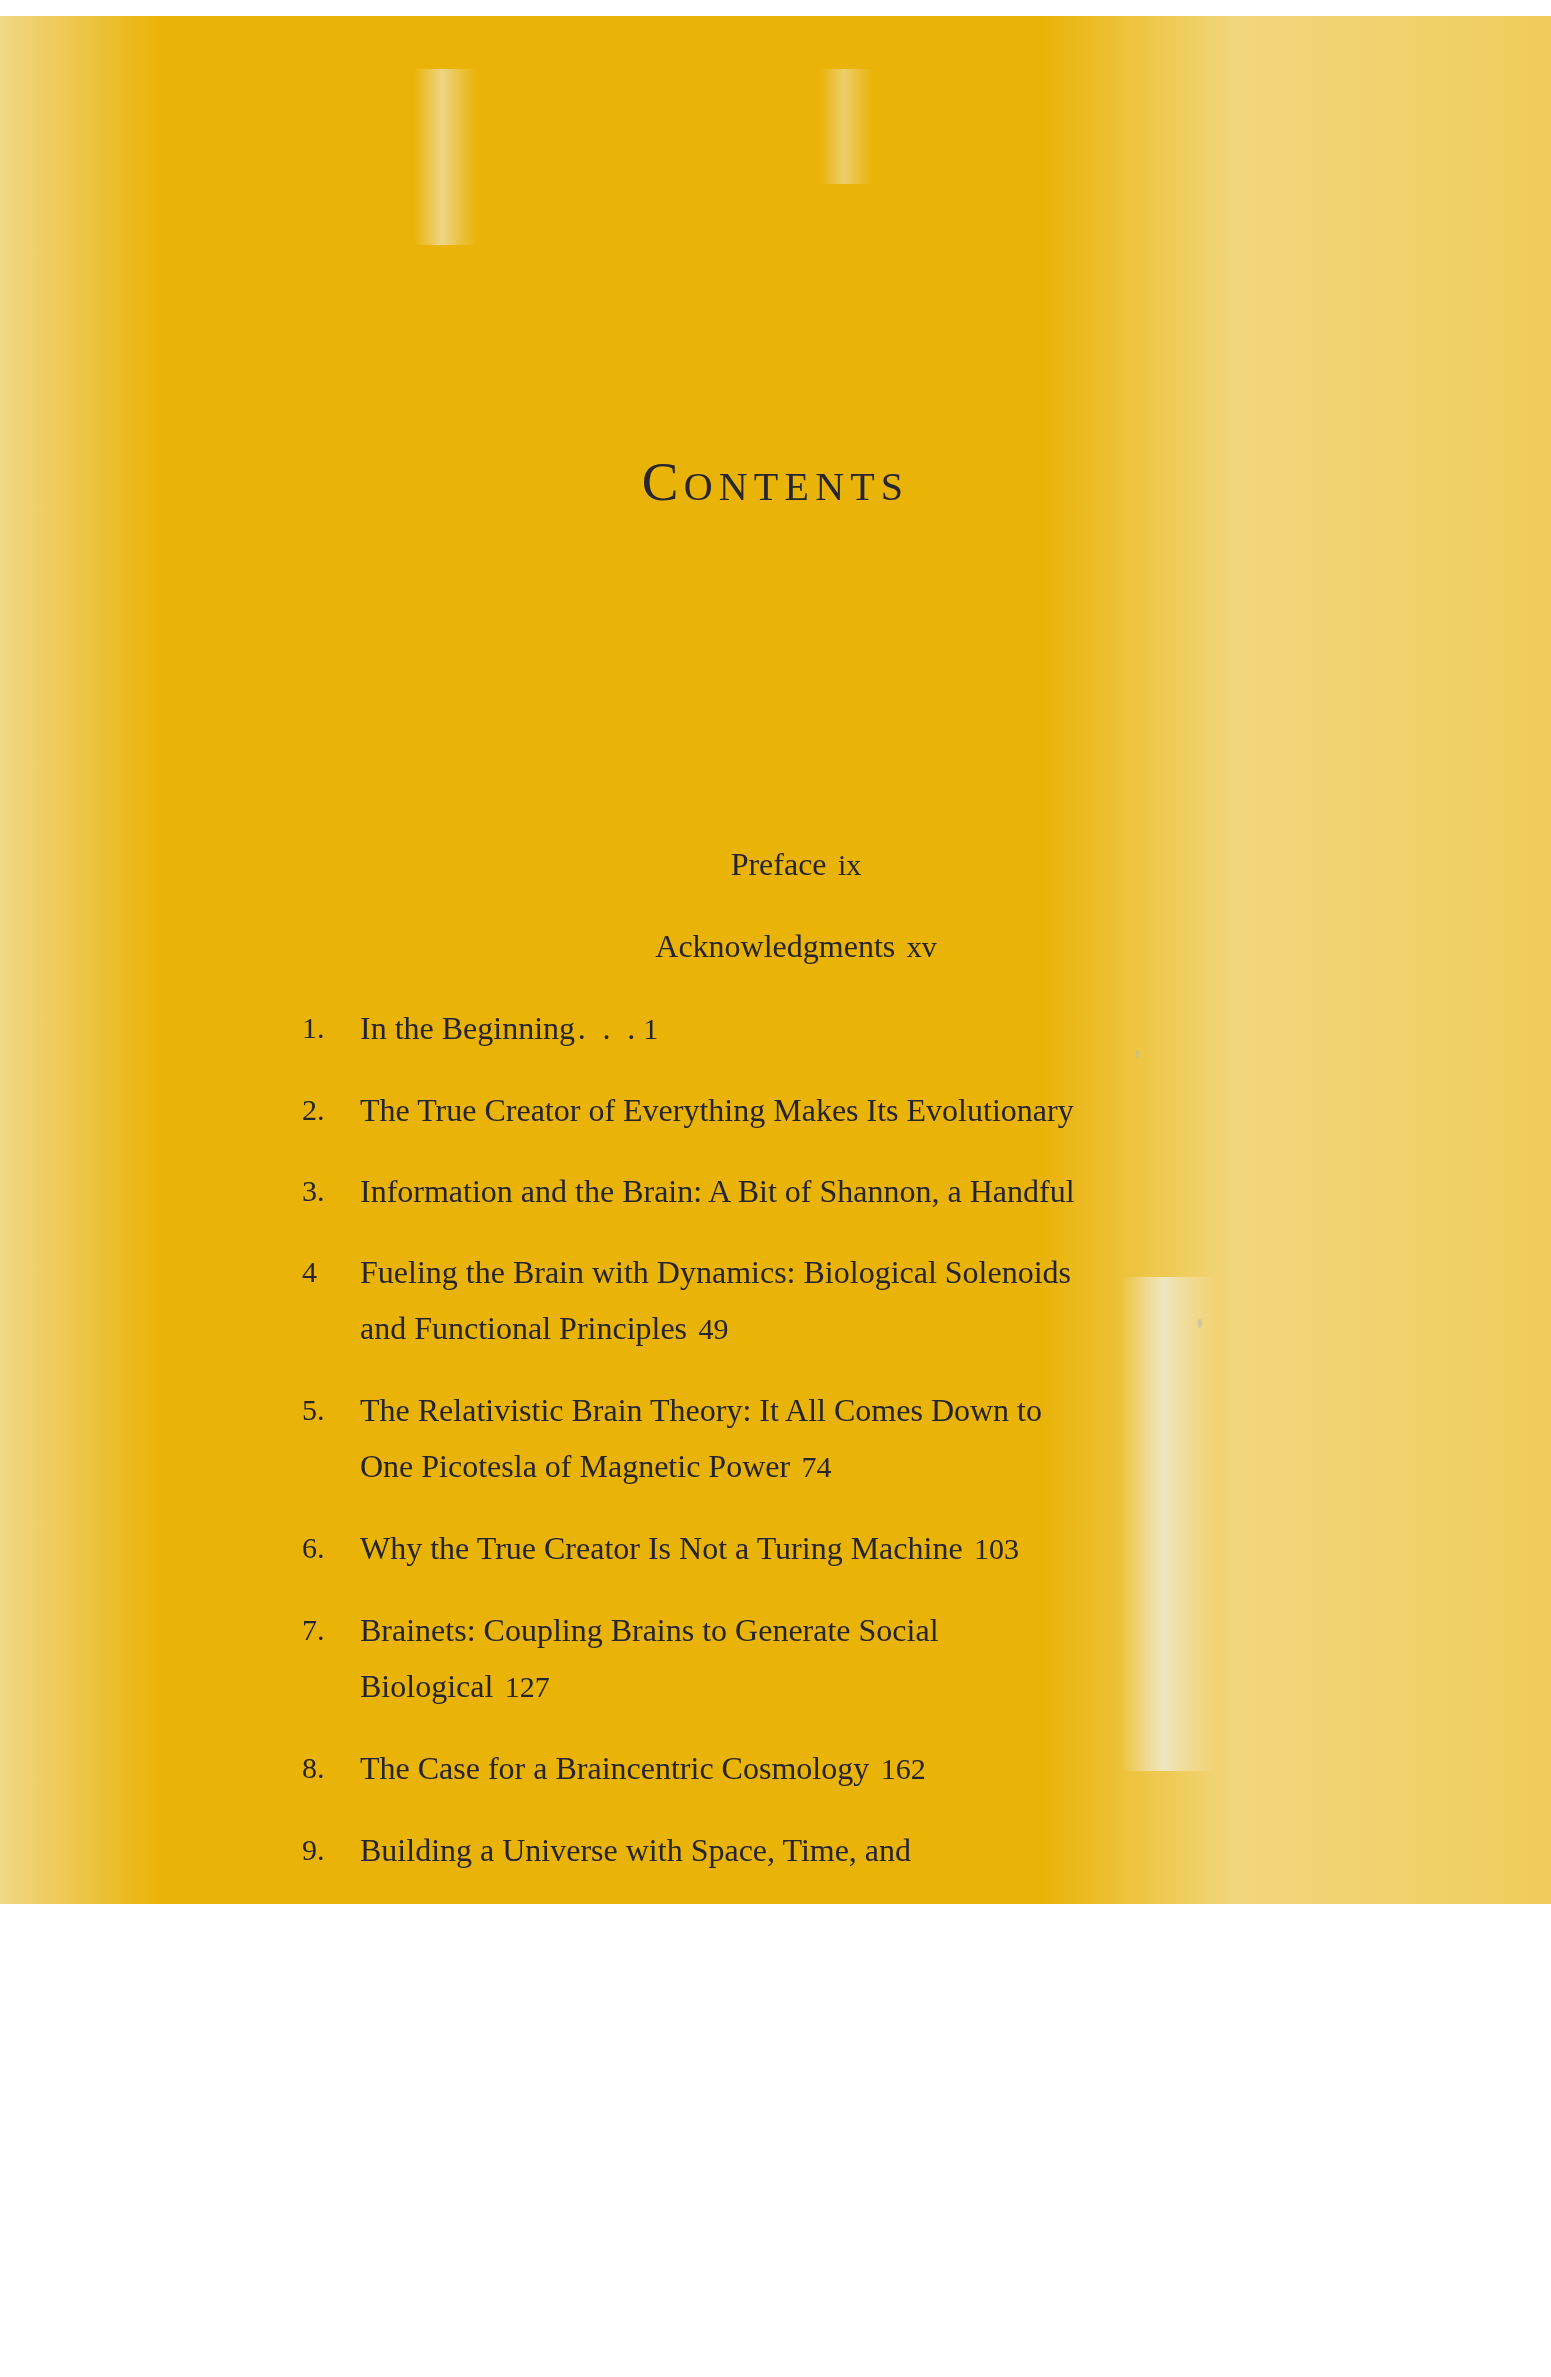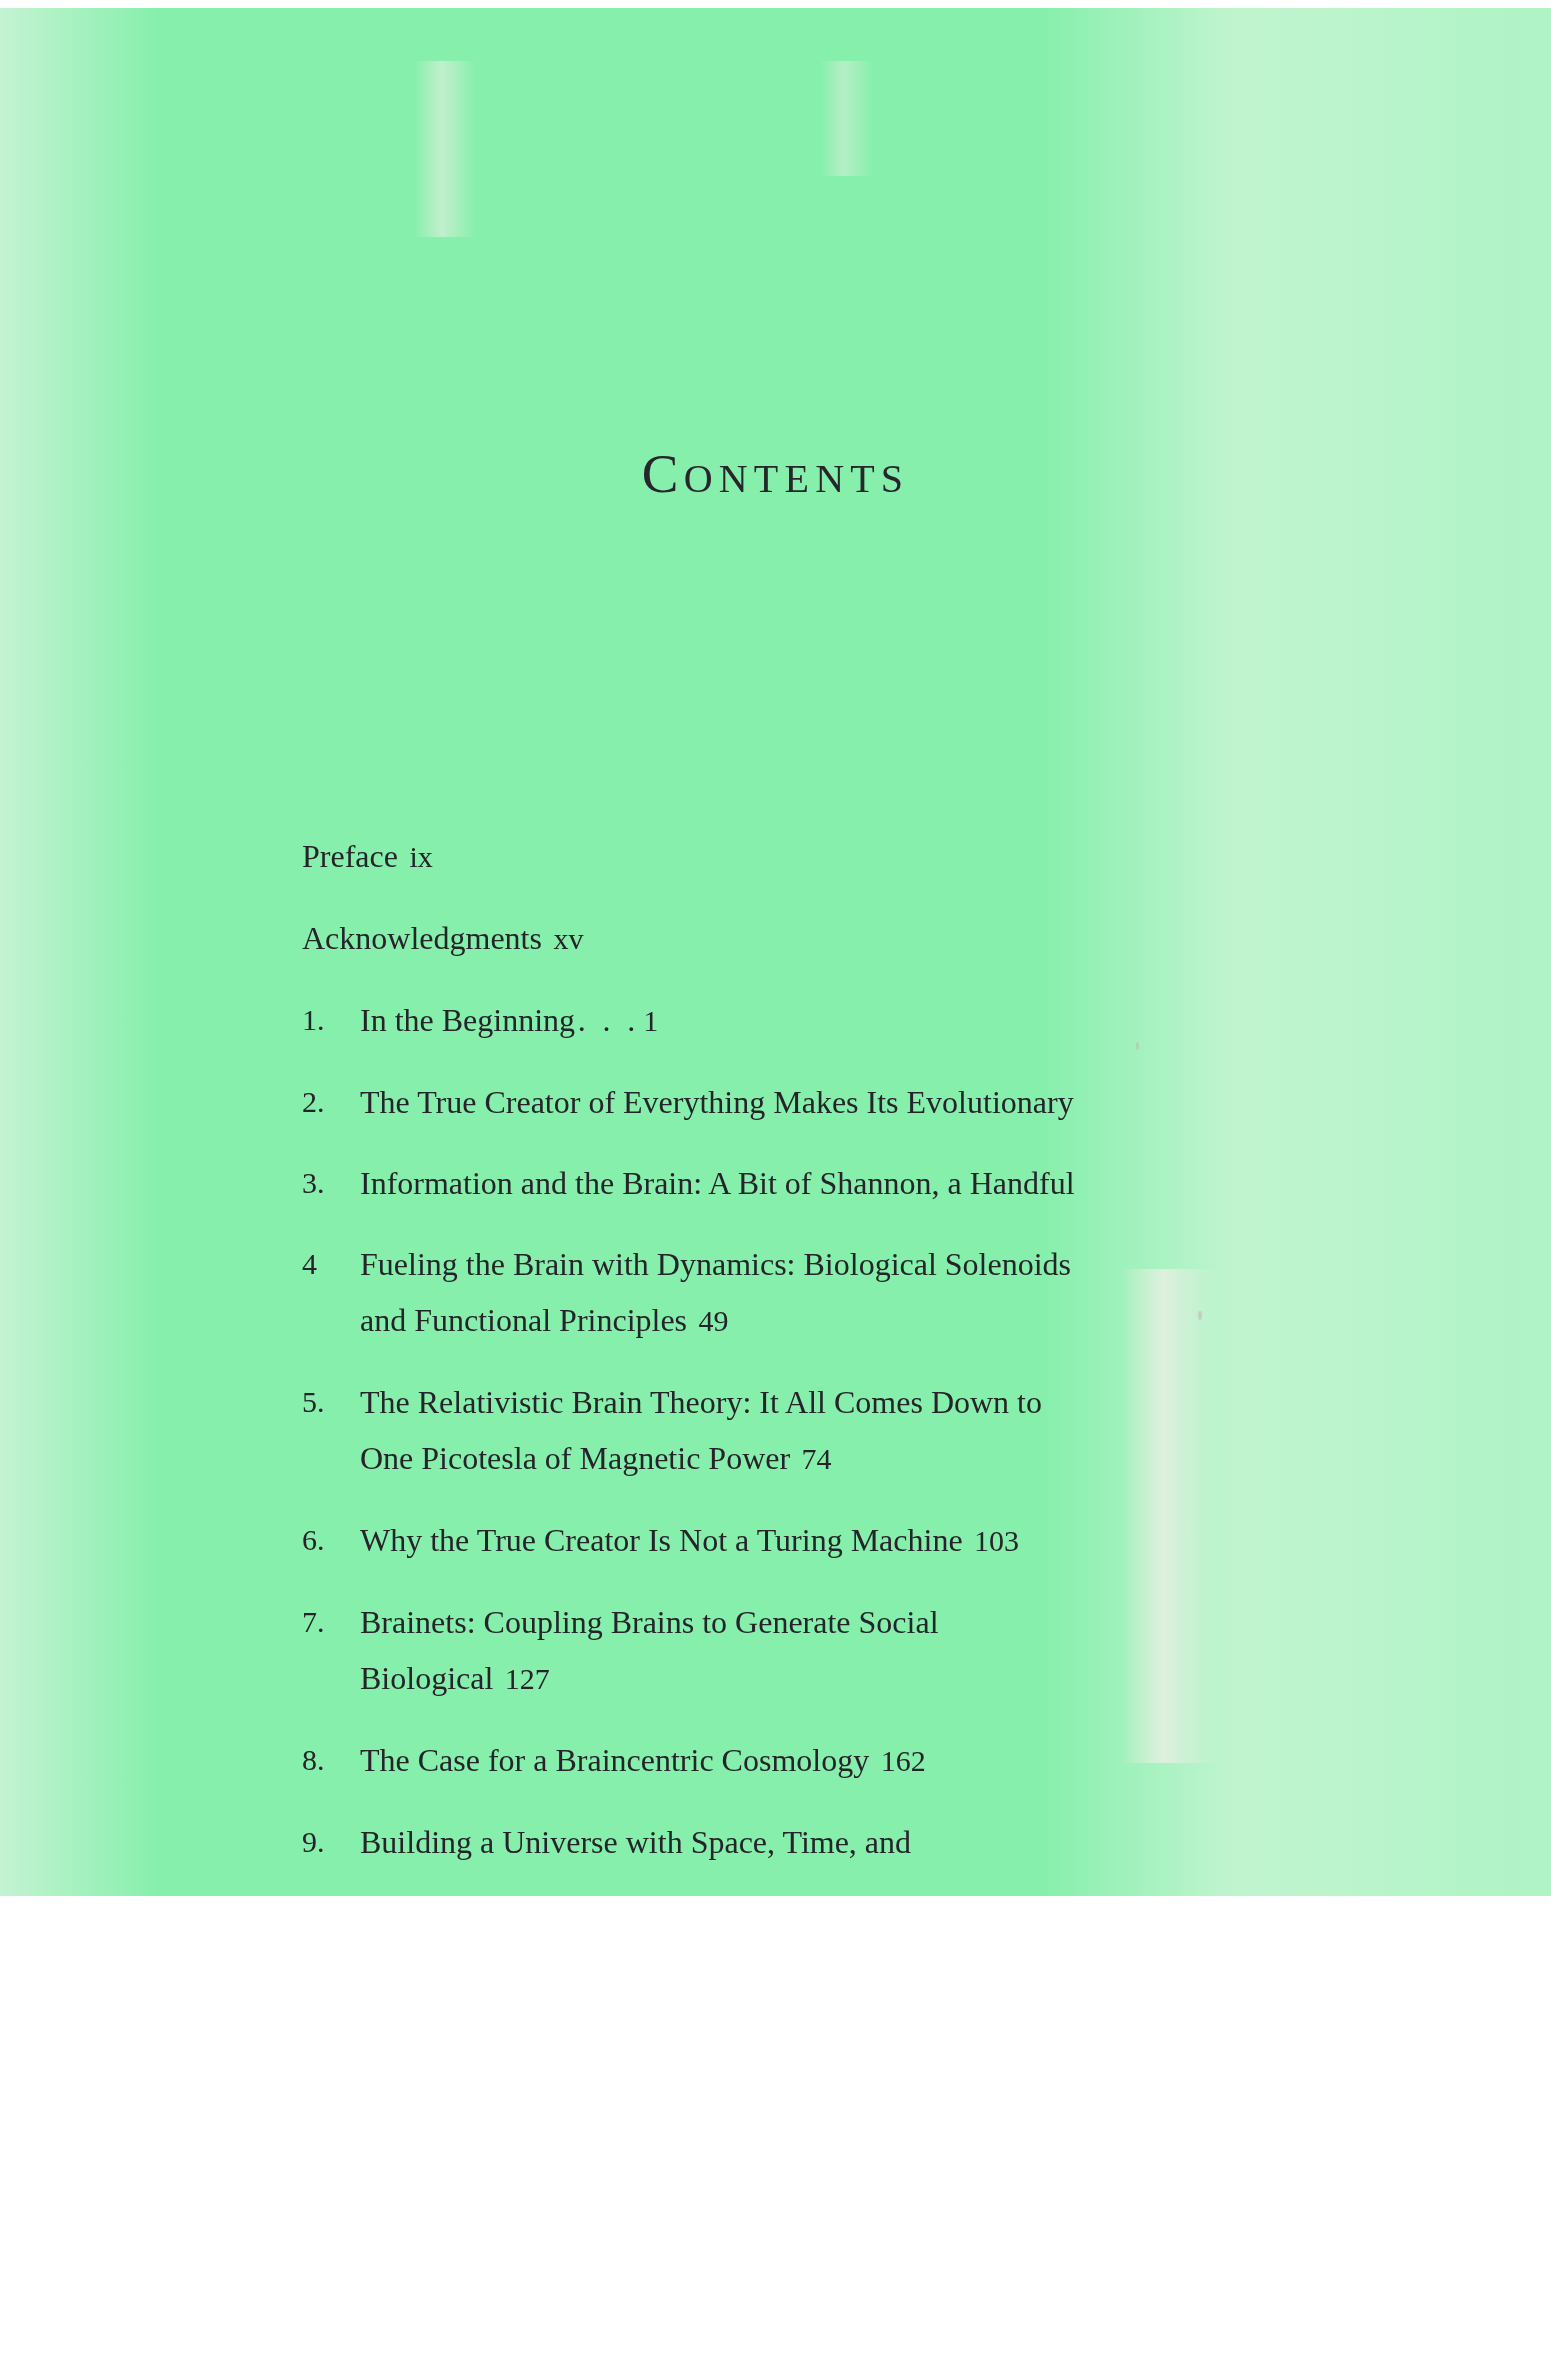--- a/index.html
+++ b/index.html
@@ -6,22 +6,22 @@
   html, body {
     margin: 0;
     padding: 0;
     background: #ffffff;
   }
 
   .page {
     position: relative;
     width: 1551px;
     height: 1888px;
-    margin: 8px auto;
-    background: #86efac;
+    margin: 16px auto;
+    background: #eab308;
     overflow: hidden;
     font-family: "Liberation Serif", "DejaVu Serif", serif;
     color: #24242a;
     -webkit-font-smoothing: antialiased;
   }
 
   
   .scan-tint {
     position: absolute;
     inset: 0;
@@ -90,20 +90,21 @@
   .toc-entry {
     display: block;
     position: relative;
     font-size: 32px;
     line-height: 56px;
     color: #24242a;
   }
   .toc-entry.front {
     margin-bottom: 25px;
     padding-left: 0;
+    text-align: center;
   }
   .toc-entry.chapter {
     padding-left: 58px;
     margin-bottom: 25px;
   }
   .toc-entry.chapter .num {
     position: absolute;
     left: 0;
     top: 0;
     width: 44px;

